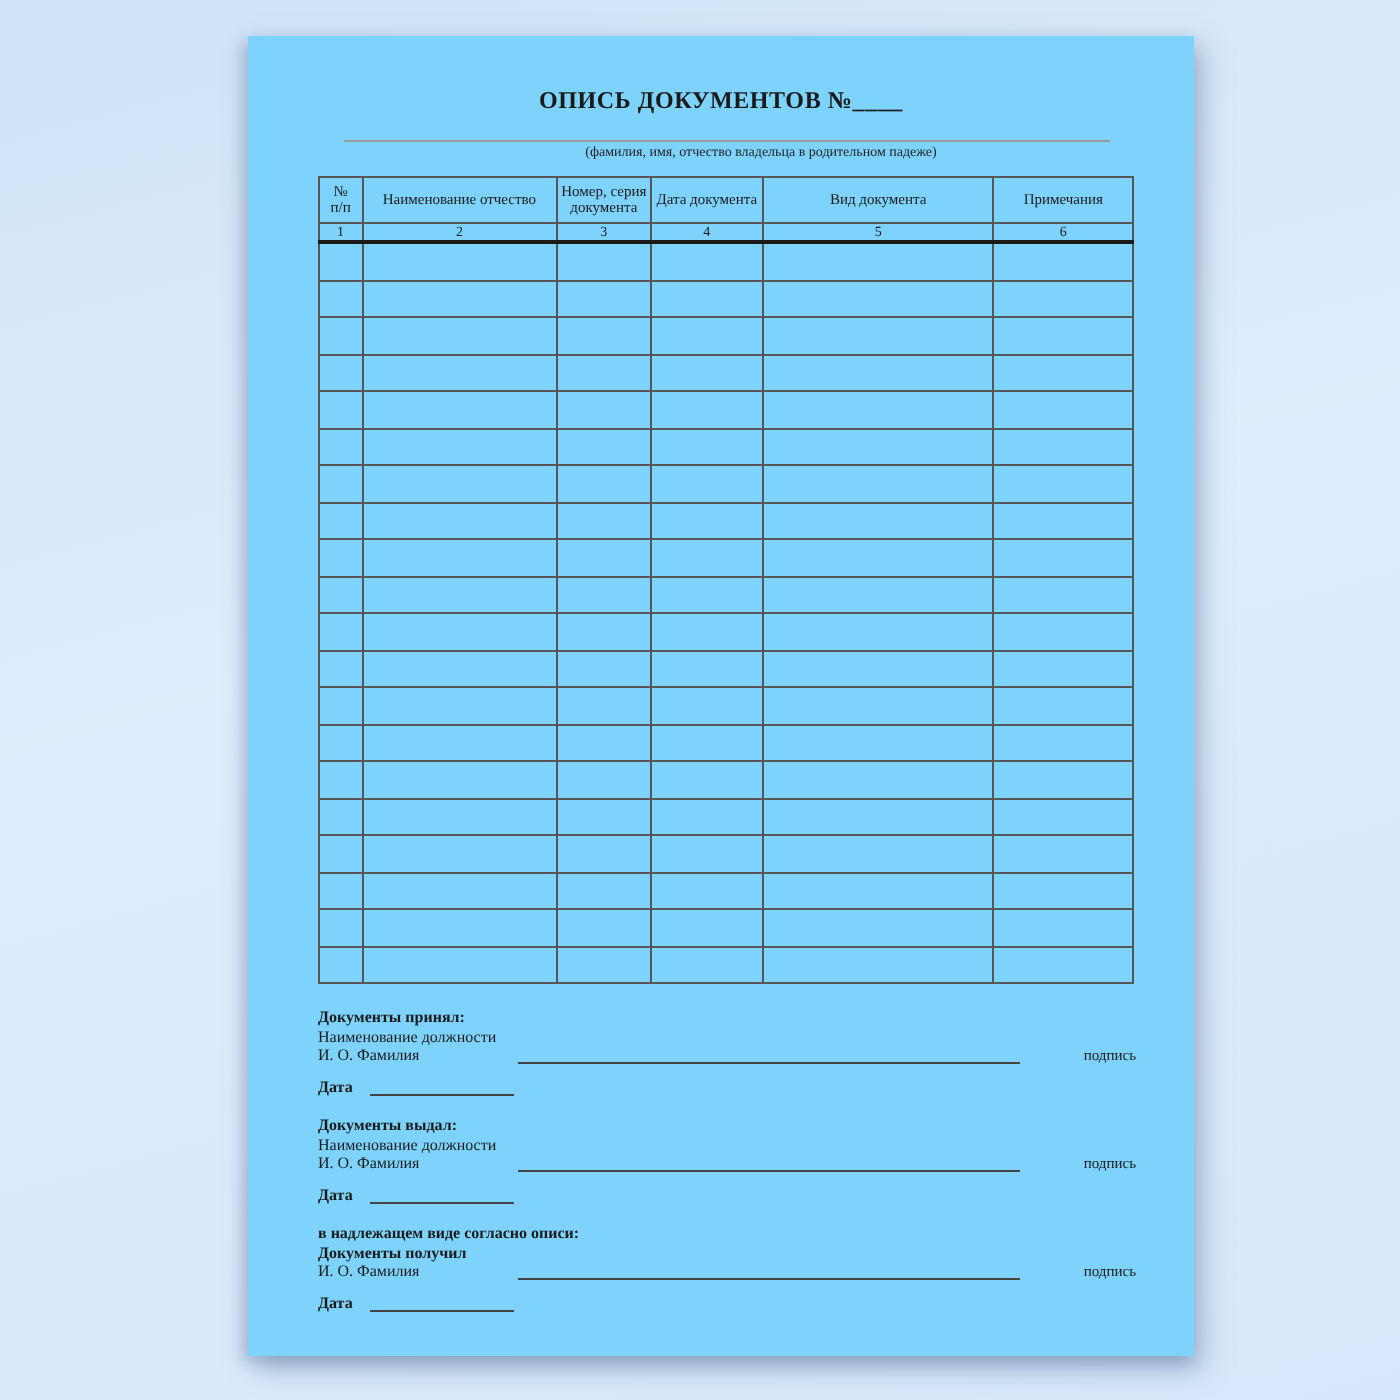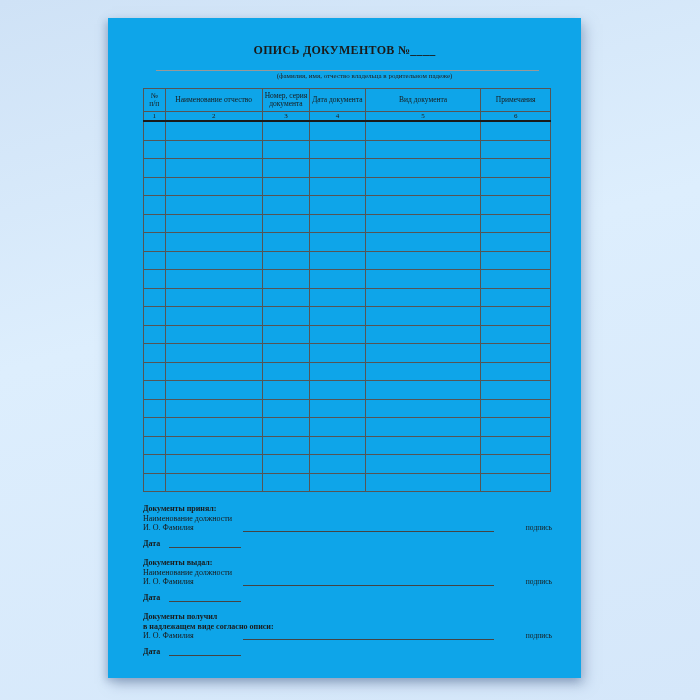--- a/index.html
+++ b/index.html
@@ -2,21 +2,21 @@
 <html><head>
 <meta charset="utf-8">
 <style>
   html,body{margin:0;padding:0;}
   body{
     width:700px;height:700px;position:relative;overflow:hidden;
     background:linear-gradient(165deg,#cfe2f6 0%,#ddeefd 42%,#d5e7fa 100%);
     font-family:"Liberation Serif","DejaVu Serif",serif;color:#1a1a1a;
   }
   .page{
-    position:absolute;left:108px;top:18px;width:473px;height:660px;background:#0ea5e9;
+    position:absolute;left:124px;top:18px;width:473px;height:660px;background:#7dd3fc;
     box-shadow:-3px 3px 7px rgba(105,130,165,.38),4px 6px 12px rgba(105,130,165,.5);
   }
   .title{
     text-align:center;font-weight:bold;font-size:12px;letter-spacing:.3px;
     padding-top:25px;line-height:14px;
   }
   .owner-line{
     margin:13px 42px 0 48px;height:0;border-bottom:1px solid #999;
   }
   .owner-caption{
@@ -277,22 +277,22 @@
         <span class="sig-line"></span>
         <span class="sig-caption">подпись</span>
       </div>
       <div class="date-row">
         <span class="date-label">Дата</span>
         <span class="date-line"></span>
       </div>
     </div>
 
     <div class="sig-block">
+      <div class="sig-title">в надлежащем виде согласно описи:</div>
       <div class="sig-title">Документы получил</div>
-      <div class="sig-title">в надлежащем виде согласно описи:</div>
       <div class="name-row">
         <span class="name-label">И. О. Фамилия</span>
         <span class="sig-line"></span>
         <span class="sig-caption">подпись</span>
       </div>
       <div class="date-row">
         <span class="date-label">Дата</span>
         <span class="date-line"></span>
       </div>
     </div>

